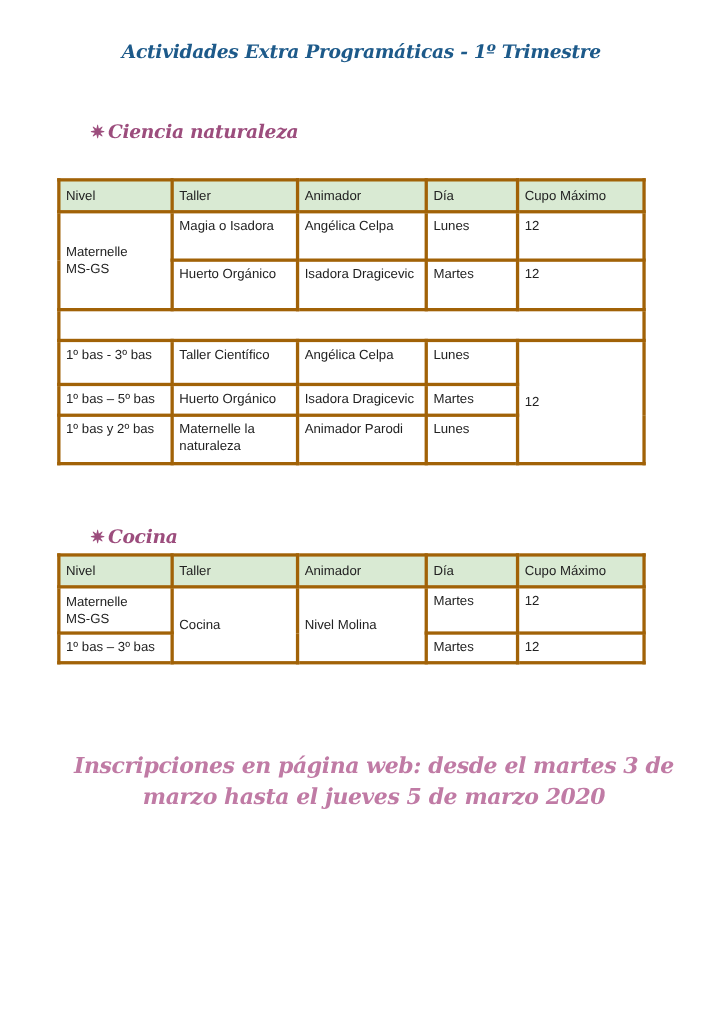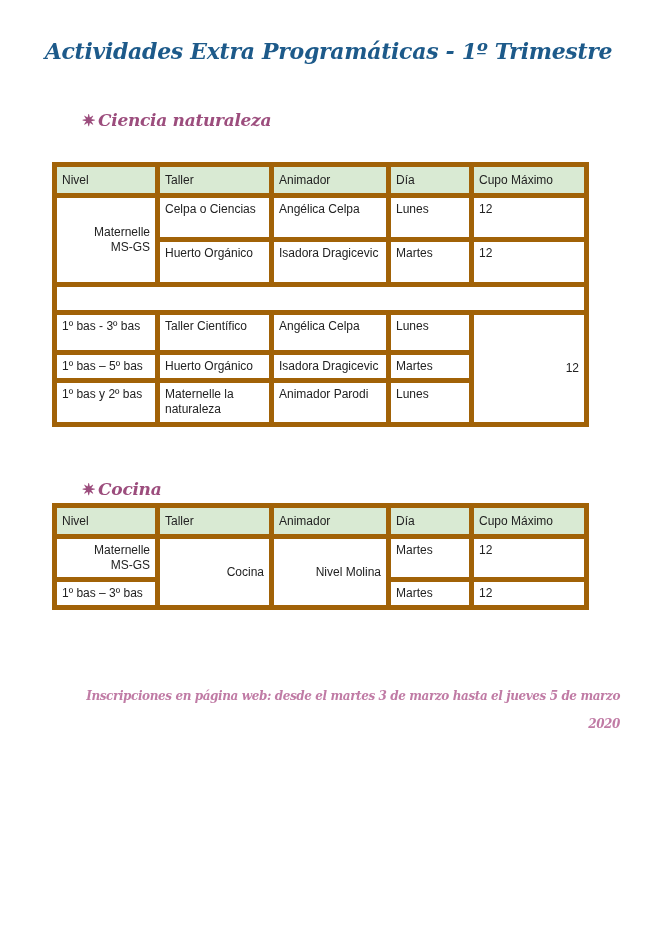--- a/index.html
+++ b/index.html
@@ -1,25 +1,25 @@
 <!DOCTYPE html>
 <html><head>
   <meta charset="utf-8">
   <style>
     html, body { margin: 0; padding: 0; background: #ffffff; }
     body { width: 657px; height: 930px; position: relative; font-family: "Liberation Sans", sans-serif; color: #222; overflow: hidden; }
-    .title { position: absolute; left: 0; top: 38px; width: 657px; text-align: center; font-family: "DejaVu Serif", serif; font-style: italic; font-weight: bold; font-size: 22px; color: #1d5a8a; letter-spacing: -0.3px; }
+    .title { position: absolute; left: 0; top: 38px; width: 657px; text-align: center; font-family: "DejaVu Serif", serif; font-style: italic; font-weight: bold; font-size: 17px; color: #1d5a8a; letter-spacing: -0.3px; }
     .section-title { position: absolute; left: 82px; font-family: "DejaVu Serif", serif; font-style: italic; font-weight: bold; font-size: 17px; color: #9c4d7d; letter-spacing: -0.3px; text-align: center; }
     .section-title .star { font-style: normal; font-size: 16px; margin-right: 3px; color: #9c4d7d; }
     table { position: absolute; left: 52px; width: 532px; border-collapse: collapse; font-size: 12px; table-layout: fixed; }
-    td, th { border: 5px solid #a16207; padding: 4px 5px; vertical-align: top; font-weight: normal; text-align: left; line-height: 15px; }
+    td, th { border: 3px solid #a16207; padding: 4px 5px; vertical-align: top; font-weight: normal; text-align: left; line-height: 15px; }
     th { background: #d9ead3; height: 18px; vertical-align: middle; }
-    td.center { text-align: right; vertical-align: middle; }
+    td.center { text-align: left; vertical-align: middle; }
     td.centertop { text-align: left; }
-    .footer { position: absolute; left: 60px; top: 682px; width: 560px; text-align: right; font-family: "DejaVu Serif", serif; font-style: italic; font-weight: bold; font-size: 12px; line-height: 28px; color: #c07ba5; letter-spacing: -0.4px; }
+    .footer { position: absolute; left: 60px; top: 682px; width: 560px; text-align: center; font-family: "DejaVu Serif", serif; font-style: italic; font-weight: bold; font-size: 20px; line-height: 28px; color: #c07ba5; letter-spacing: -0.4px; }
   </style>
 </head>
 <body>
 
 <div class="title">Actividades Extra Programáticas  - 1º Trimestre</div>
 
 <div class="section-title" style="top:110px;">
   <span class="star">✷</span><span>Ciencia naturaleza</span>
 </div>
 
@@ -34,21 +34,21 @@
   <tbody>
       <tr>
     <th>Nivel</th>
     <th>Taller</th>
     <th>Animador</th>
     <th>Día</th>
     <th>Cupo Máximo</th>
   </tr>
   <tr style="height:44px;">
     <td rowspan="2" class="center"><span>Maternelle</span><br><span>MS-GS</span></td>
-    <td>Celpa o Ciencias</td>
+    <td>Magia o Isadora</td>
     <td>Angélica Celpa</td>
     <td>Lunes</td>
     <td>12</td>
   </tr>
   <tr style="height:45px;">
     <td>Huerto Orgánico</td>
     <td>Isadora Dragicevic</td>
     <td>Martes</td>
     <td>12</td>
   </tr>

